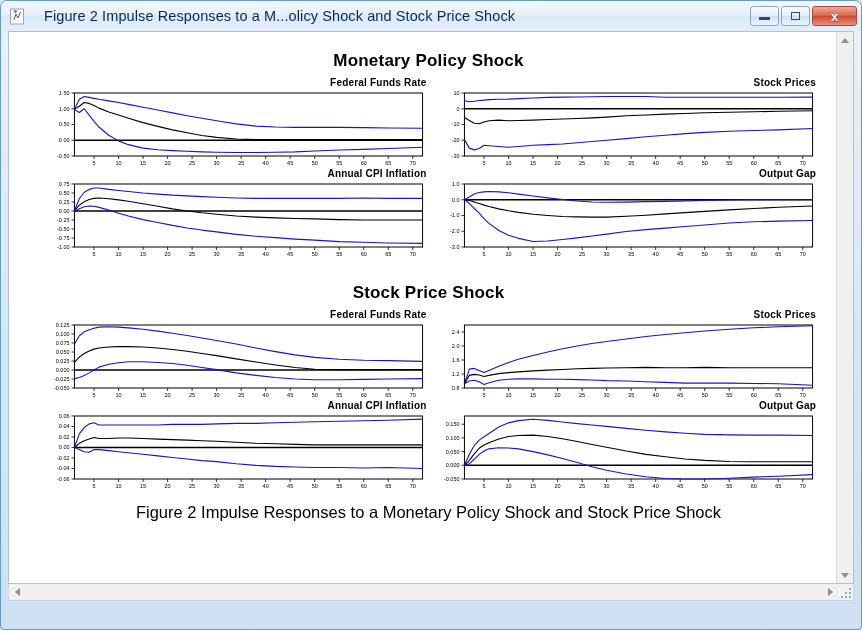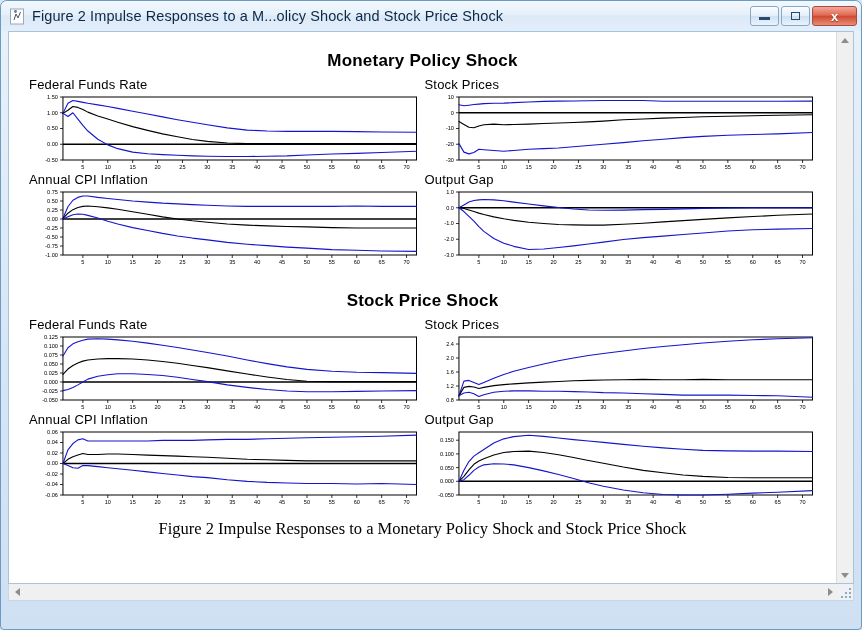--- a/index.html
+++ b/index.html
@@ -26,20 +26,21 @@
 
   
   #title-bar {
     position: relative;
     height: 30px;
     display: flex;
     align-items: center;
     padding: 0 4px 0 8px;
     background: linear-gradient(180deg,#f3f8fd 0%,#e6f0fa 45%,#dce9f7 50%,#e3eefb 100%);
     border-radius: 6px 6px 0 0;
+    gap: 12px;
   }
   #title-icon {
     width: 17px; height: 17px;
     flex: 0 0 17px;
     margin-right: 6px;
     position: relative;
     overflow: hidden;
   }
   #title-text {
     font-size: 14.5px;
@@ -128,58 +129,58 @@
     background: #eef2f6;
   }
   #resize-grip i {
     position: absolute; width: 2px; height: 2px; background: #9aa7b4;
   }
 
   
   #figure-root {
     position: absolute;
     inset: 0;
-    padding: 10px 18px 4px 18px;
+    padding: 10px 18px 4px 30px;
   }
   .section-title {
     text-align: center;
     font-size: 17px;
     font-weight: bold;
     color: #000;
     font-family: "Liberation Sans", sans-serif;
     letter-spacing: 0.2px;
   }
   #section-1-title { margin: 9px 0 6px 0; }
   #section-2-title { margin: 24px 0 6px 0; }
 
   .chart-row { display: flex; gap: 0px; }
   .chart-cell { width: 50%; padding: 0 2px; }
 
   .chart-title {
-    text-align: left;
-    font-size: 13px;
-    font-weight: normal;
+    text-align: right;
+    font-size: 10px;
+    font-weight: bold;
     color: #000;
     margin-bottom: 2px;
     letter-spacing: .2px;
   }
   .chart-box { position: relative; width: 100%; height: 78px; }
   .chart-box svg { display: block; width: 100%; height: 100%; }
   .zero-line { stroke: #000; stroke-width: 1.4; }
   .tick-mark { stroke: #000; stroke-width: .8; }
   .tick-lbl { font-family: "Liberation Sans", sans-serif; font-size: 5.6px; fill: #000; }
   .tick-lbl-y { text-anchor: end; }
   .tick-lbl-x { text-anchor: middle; }
 
   #figure-caption {
     margin-top: 12px;
     text-align: center;
     font-size: 16.5px;
     color: #000;
-    font-family: Liberation Serif, serif;
+    font-family: Liberation Sans, sans-serif;
   }
 </style>
 </head>
 <body>
 
 <div id="app-window">
 
   <div id="title-bar">
     <span id="title-icon">
       <svg width="17" height="17" viewBox="0 0 17 17">

